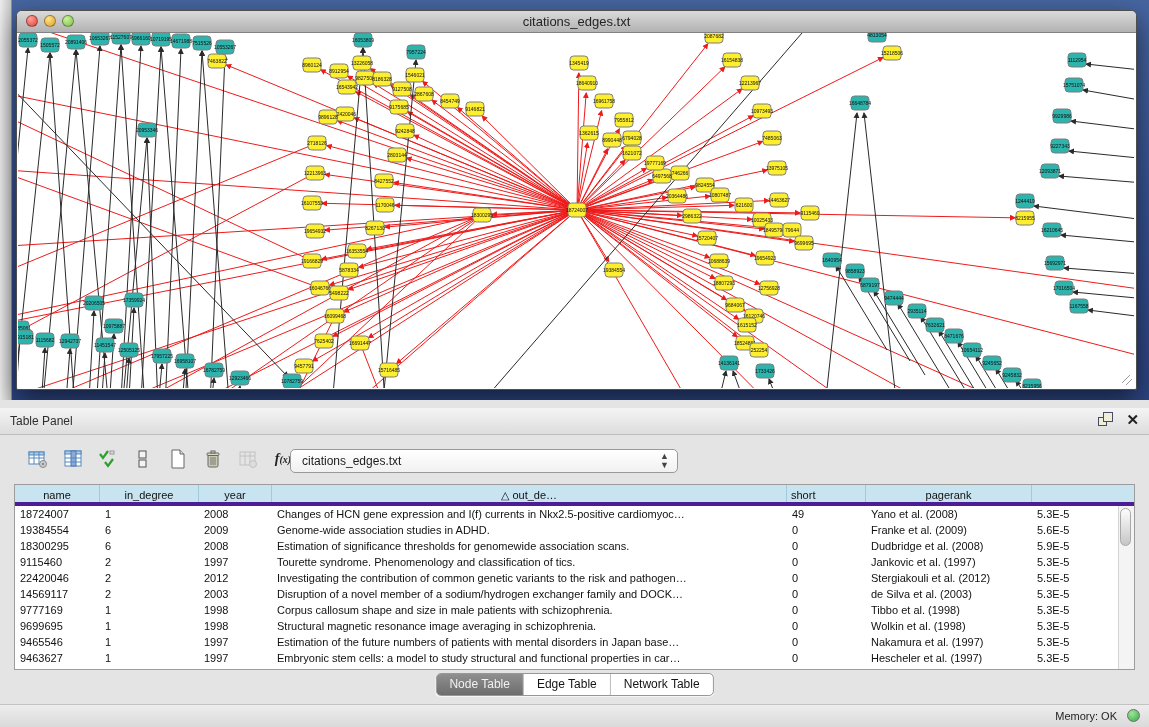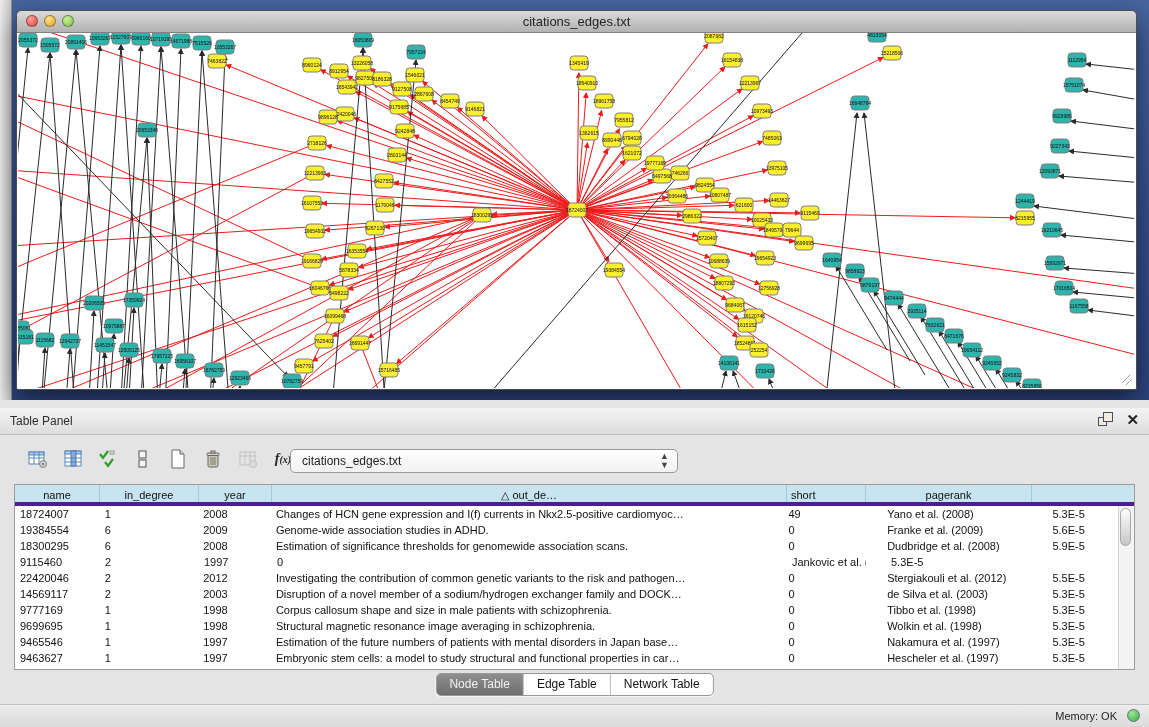--- a/index.html
+++ b/index.html
@@ -53,21 +53,21 @@
   .th{font-size:11px;color:#111;line-height:20px;text-align:center;box-sizing:border-box;
       border-right:1px solid #a3cadb;overflow:hidden;white-space:nowrap;}
   .th:nth-child(1){width:85px;}  .th:nth-child(2){width:99px;} .th:nth-child(3){width:73px;}
   .th:nth-child(4){width:515px;} .th:nth-child(5){width:79px;text-align:left;padding-left:4px;}
   .th:nth-child(6){width:166px;} .th:nth-child(7){width:87px;}
   .trow{display:flex;height:16px;}
   .td{font-size:11px;color:#111;line-height:16px;box-sizing:border-box;padding-left:5px;
       overflow:hidden;white-space:nowrap;text-overflow:clip;}
   .td:nth-child(1){width:85px;}  .td:nth-child(2){width:99px;} .td:nth-child(3){width:73px;}
   .td:nth-child(4){width:515px;} .td:nth-child(5){width:79px;}
-  .td:nth-child(6){width:166px;margin-left:20px;} .td:nth-child(7){width:87px;}
+  .td:nth-child(6){width:166px;} .td:nth-child(7){width:87px;}
   .vscroll{position:absolute;right:0;top:21px;bottom:0;width:15px;background:#f4f4f4;
            border-left:1px solid #d4d4d4;}
   .vthumb{position:absolute;left:1px;top:2px;width:11px;height:38px;border-radius:6px;
           background:linear-gradient(#fdfdfd,#c6c6c6);border:1px solid #a8a8a8;box-sizing:border-box;}
 
   .tabsbar{position:absolute;left:0;top:273px;width:100%;height:24px;}
   .segctl{position:absolute;left:50%;transform:translateX(-50%);display:flex;height:21px;
           border:1px solid #979797;border-radius:5px;overflow:hidden;background:#fff;
           box-shadow:0 1px 1px rgba(255,255,255,.7);}
   .seg{font-size:12px;line-height:21px;padding:0 13px;color:#141414;border-right:1px solid #bcbcbc;white-space:nowrap;}
@@ -907,20 +907,21 @@
           <div class="td">2008</div>
           <div class="td">Estimation of significance thresholds for genomewide association scans.</div>
           <div class="td">0</div>
           <div class="td">Dudbridge et al. (2008)</div>
           <div class="td">5.9E-5</div>
         </div>
         <div class="trow">
           <div class="td">9115460</div>
           <div class="td">2</div>
           <div class="td">1997</div>
+          <div class="td">Tourette syndrome. Phenomenology and classification of tics.</div>
           <div class="td">0</div>
           <div class="td">Jankovic et al. (1997)</div>
           <div class="td">5.3E-5</div>
         </div>
         <div class="trow">
           <div class="td">22420046</div>
           <div class="td">2</div>
           <div class="td">2012</div>
           <div class="td">Investigating the contribution of common genetic variants to the risk and pathogen…</div>
           <div class="td">0</div>

